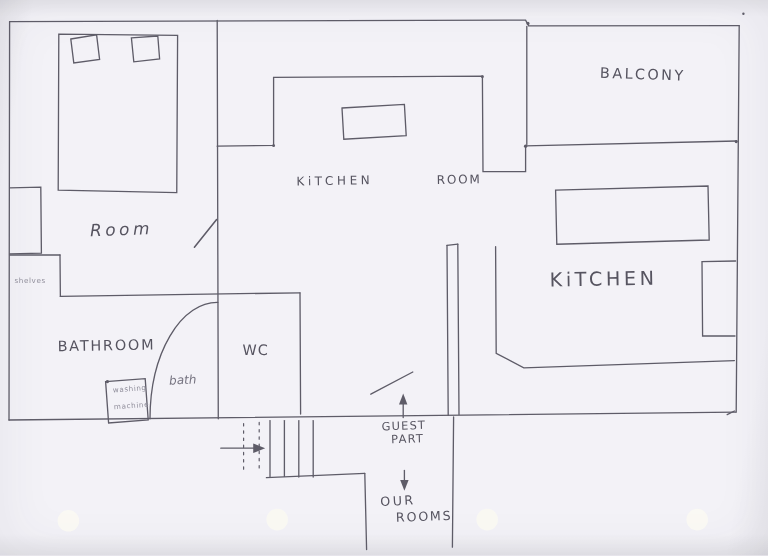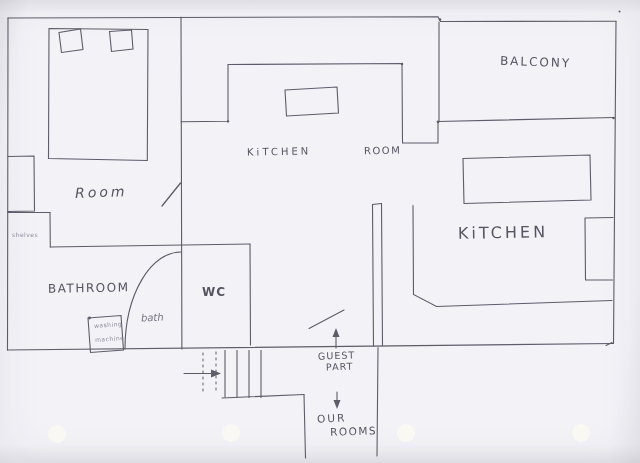--- a/index.html
+++ b/index.html
@@ -166,21 +166,21 @@
 
   <div class="lbl hand" style="left:247px;top:147px;font-size:10px;letter-spacing:3px;transform:rotate(-1deg);">KiTCHEN</div>
   <div class="lbl hand" style="left:364px;top:146px;font-size:10px;letter-spacing:1.5px;transform:rotate(-1deg);">ROOM</div>
 
   <div class="lbl hand caps" style="left:500px;top:56px;font-size:12px;transform:rotate(2deg);">BALCONY</div>
 
   <div class="lbl hand" style="left:458px;top:225px;font-size:16px;letter-spacing:3px;transform:rotate(-1deg);">KiTCHEN</div>
 
   <div class="lbl hand" style="left:48px;top:282px;font-size:12px;letter-spacing:1.5px;transform:rotate(-1deg);">BATHROOM</div>
 
-  <div class="lbl hand" style="left:202px;top:286px;font-size:12px;letter-spacing:1px;font-weight:bold;">WC</div>
+  <div class="lbl hand" style="left:202px;top:286px;font-size:12px;letter-spacing:1px;">WC</div>
 
   <div class="lbl hand ital" style="left:141px;top:313px;font-size:10px;color:#767481;transform:rotate(-3deg);">bath</div>
 
   <div class="lbl hand tiny" style="left:12px;top:232px;">shelves</div>
 
   <div class="lbl hand tiny" style="left:94px;top:322px;transform:rotate(-4deg);">washing</div>
   <div class="lbl hand tiny" style="left:95px;top:336px;transform:rotate(-4deg);">machine</div>
 
   <div class="lbl hand" style="left:318px;top:351px;font-size:9.5px;letter-spacing:1px;transform:rotate(-2deg);">GUEST</div>
   <div class="lbl hand" style="left:326px;top:362px;font-size:9.5px;letter-spacing:1px;transform:rotate(-2deg);">PART</div>

